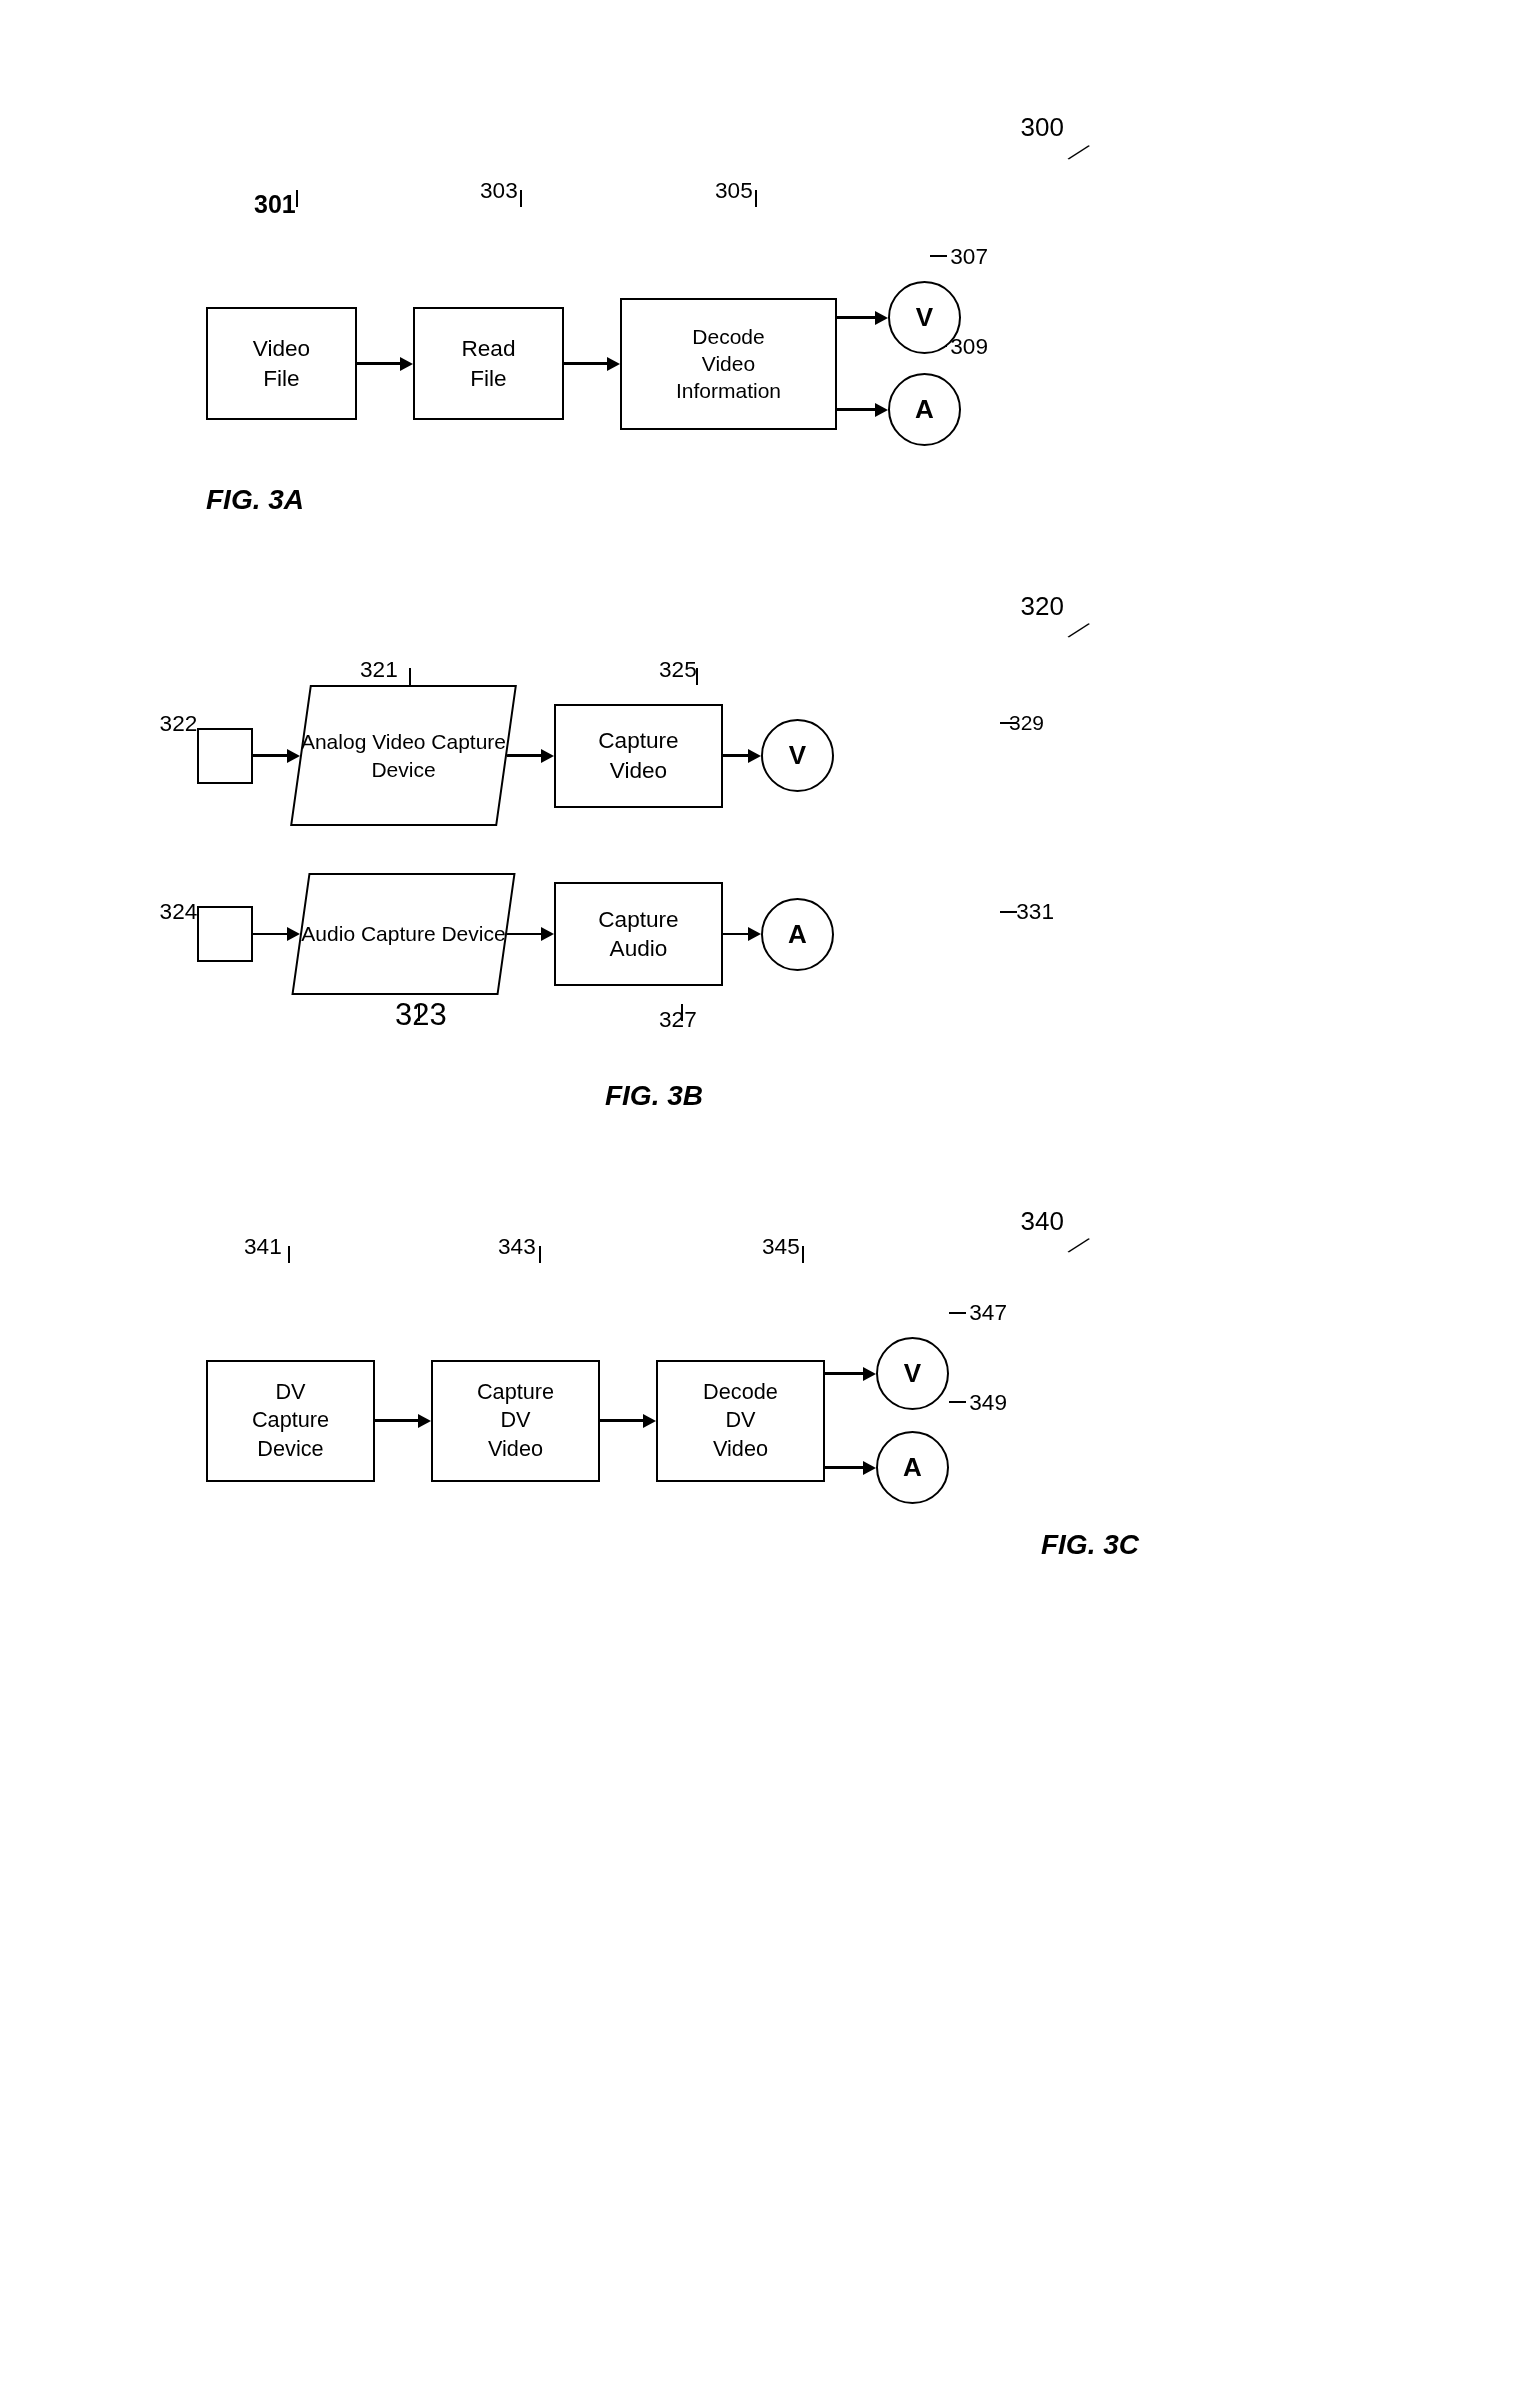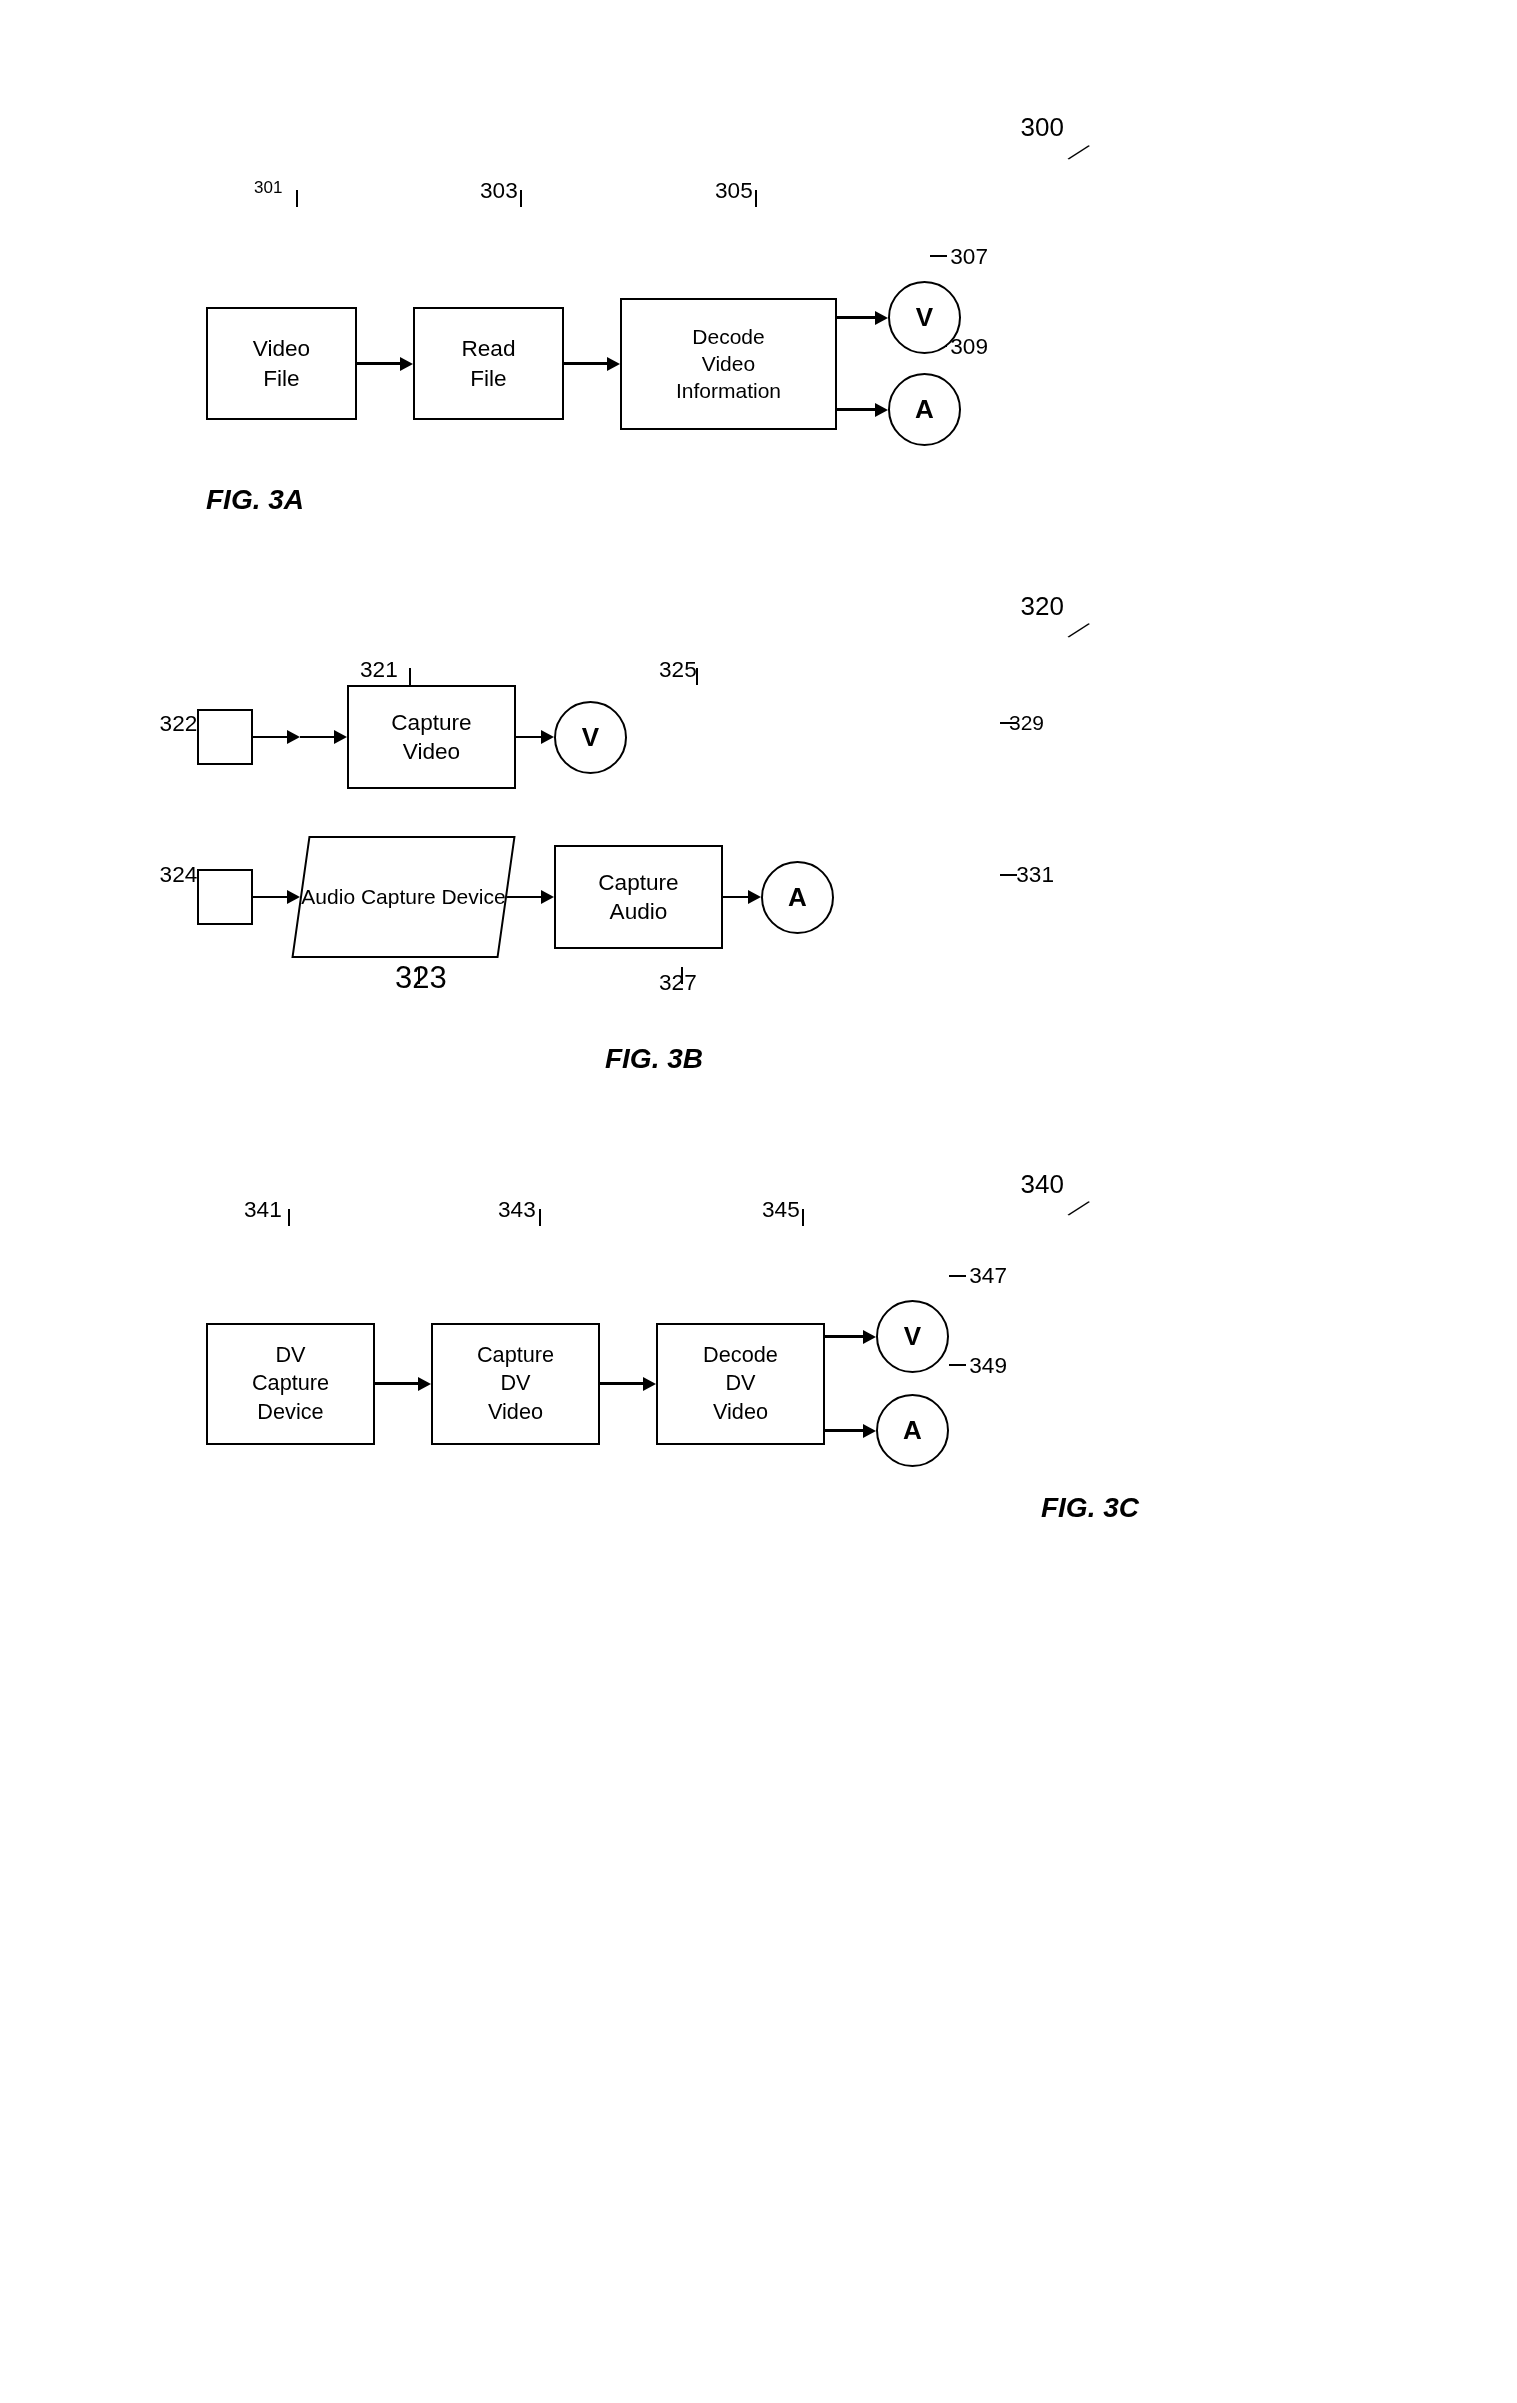--- a/index.html
+++ b/index.html
@@ -136,21 +136,21 @@
 <div class="page">
 
   <div class="diagram-section" id="section-a">
 
     <div class="corner-num" style="top: 56px;">300</div>
 
     <div style="position:absolute; right: 55px; top: 85px; font-size: 19px; transform: rotate(30deg);">╱</div>
 
     <div style="position: relative; padding-top: 75px; padding-left: 56px;">
 
-      <div style="position:absolute; top: 28px; left: 104px; font-size:17px;">301</div>
+      <div style="position:absolute; top: 40px; left: 104px; font-size:25px;font-weight:bold;">301</div>
       <div style="position:absolute; top: 40px; left: 146px; width: 1.9px; height: 17px; background:#000;"></div>
 
       <div style="position:absolute; top: 28px; left: 330px; font-size:22.6px;">303</div>
       <div style="position:absolute; top: 40px; left: 370px; width: 1.9px; height: 17px; background:#000;"></div>
 
       <div style="position:absolute; top: 28px; left: 565px; font-size:22.6px;">305</div>
       <div style="position:absolute; top: 40px; left: 605px; width: 1.9px; height: 17px; background:#000;"></div>
 
       <div style="position:absolute; top: 94px; right: 151px; font-size:22.6px;">307</div>
       <div style="position:absolute; top: 105px; right: 192px; width: 17px; height: 1.9px; background:#000;"></div>
@@ -218,20 +218,27 @@
 
         <div class="flow-row" style="padding-top: 19px;">
 
           <div class="input-square" style="width: 56px; height: 56px; margin-left: 28px;"></div>
 
           <div class="arrow" style="width: 47px;">
             <div class="arrow-line" style="width: 34px;"></div>
             <div class="arrow-head"></div>
           </div>
 
+          <div style="position: relative; width: 207px; height: 141px; flex-shrink:0;">
+            <div style="position:absolute; inset:0; transform: skewX(-8deg); border: 2.4px solid #000; background: white;"></div>
+            <div style="position:absolute; inset:0; display:flex; align-items:center; justify-content:center; text-align:center; font-size:21px; line-height:1.3;">Analog
+Video
+Capture
+Device</div>
+          </div>
 
           <div class="arrow" style="width: 47px;">
             <div class="arrow-line" style="width: 34px;"></div>
             <div class="arrow-head"></div>
           </div>
 
           <div class="flow-box" style="width: 169px; height: 104px; font-size: 22.6px;">Capture<br>Video</div>
 
           <div class="arrow" style="width: 38px;">
             <div class="arrow-line" style="width: 24.5px;"></div>

